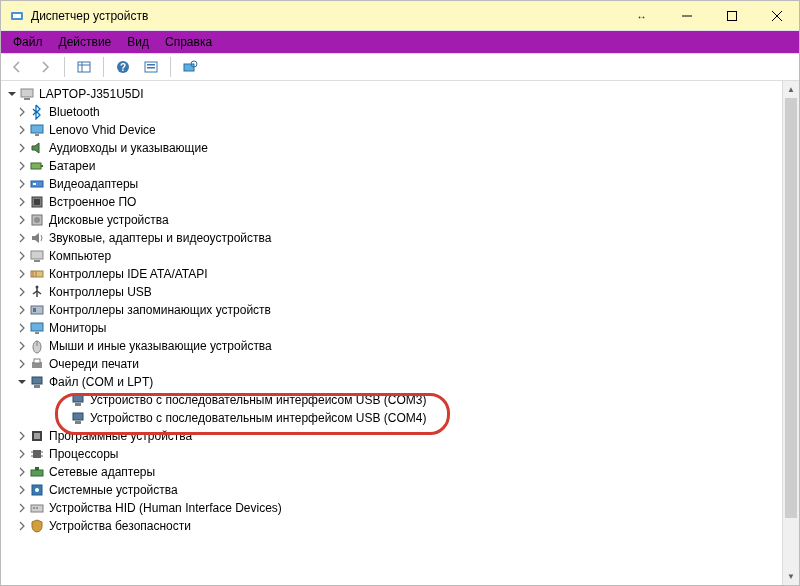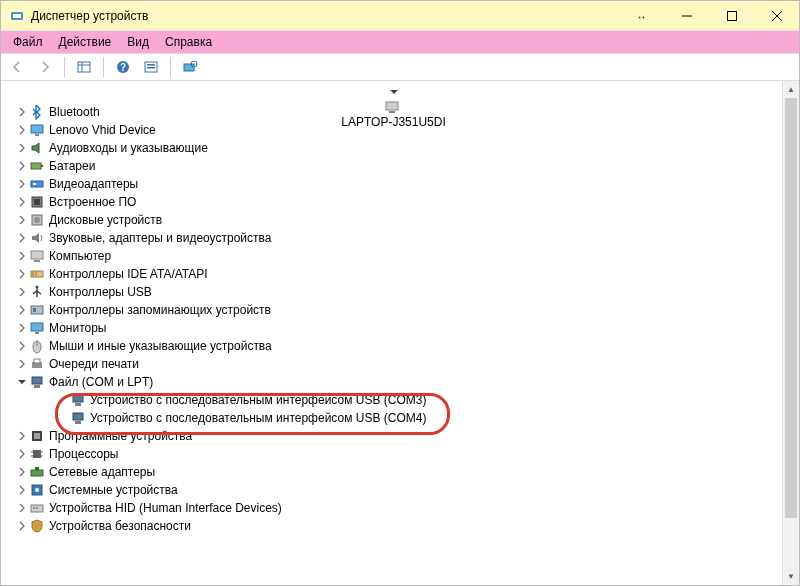--- a/index.html
+++ b/index.html
@@ -31,21 +31,21 @@
     width: 45px; height: 30px;
     display: flex; align-items: center; justify-content: center;
     font-family: "Segoe UI Symbol", sans-serif;
     font-size: 10px;
   }
   .menubar {
     height: 22px;
     display: flex;
     align-items: center;
     padding-left: 4px;
-    background: #f9a8d4;
+    background: #a21caf;
   }
   .menubar .menu-item {
     padding: 2px 8px;
     font-size: 12px;
   }
   .toolbar {
     height: 28px;
     display: flex;
     align-items: center;
     padding: 2px 4px;
@@ -86,21 +86,21 @@
     font-size: 10px;
     flex-shrink: 0;
   }
   .tree-item .expander.expanded { color: #404040; }
   .tree-item .icon {
     width: 16px; height: 16px; margin: 0 4px 0 0;
     display: inline-flex; align-items: center; justify-content: center;
     flex-shrink: 0;
   }
   .tree-item .label { font-size: 12px; }
-  .indent-0 { padding-left: 4px; flex-direction: column; }
+  .indent-0 { padding-left: 4px; }
   .indent-1 { padding-left: 14px; }
   .indent-2 { padding-left: 55px; }
   .highlight-oval {
     position: absolute;
     border: 3px solid #d43a2f;
     border-radius: 20px;
     pointer-events: none;
   }
   .scrollbar-v {
     width: 17px;
@@ -308,21 +308,21 @@
           <svg width="10" height="10">
             <path d="M3 1 L7 5 L3 9" fill="none" stroke="#6a6a6a" stroke-width="1.2"></path>
           </svg>
         </span>
         <span class="icon">
           <svg width="16" height="16" viewBox="0 0 16 16">
             <rect x="3" y="3" width="10" height="10" fill="#c0c0c0" stroke="#707070"></rect>
             <circle cx="8" cy="8" r="3" fill="#909090"></circle>
           </svg>
         </span>
-        <span class="label">Дисковые устройств</span>
+        <span class="label">Дисковые устройства</span>
       </div>
       <div class="tree-item indent-1">
         <span class="expander">
           <svg width="10" height="10">
             <path d="M3 1 L7 5 L3 9" fill="none" stroke="#6a6a6a" stroke-width="1.2"></path>
           </svg>
         </span>
         <span class="icon">
           <svg width="16" height="16" viewBox="0 0 16 16">
             <path d="M3 6 L6 6 L10 3 L10 13 L6 10 L3 10 Z" fill="#808080"></path>

